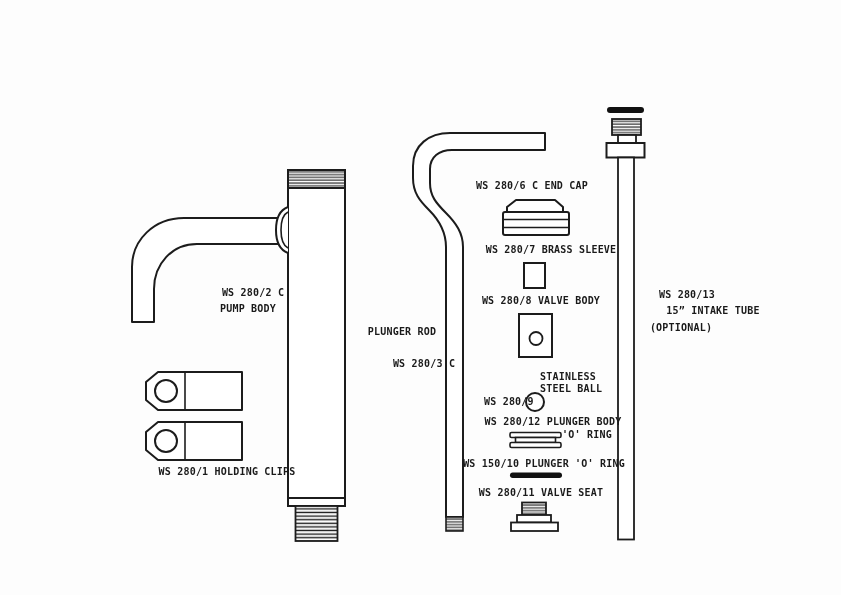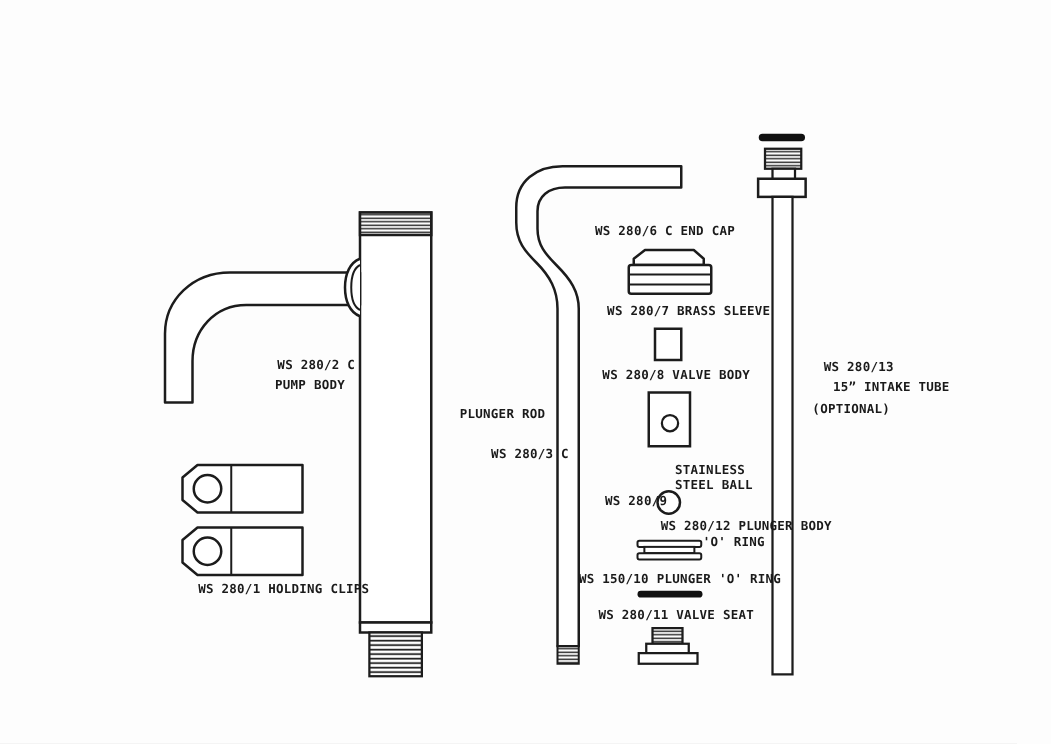--- a/index.html
+++ b/index.html
@@ -128,21 +128,21 @@
   <div class="lbl center" style="left:532px; top:180px;">WS 280/6 C END CAP</div>
 
   <div class="lbl center" style="left:551px; top:244px;">WS 280/7 BRASS SLEEVE</div>
 
   <div class="lbl center" style="left:541px; top:295px;">WS 280/8 VALVE BODY</div>
 
   <div class="lbl" style="left:484px; top:396px;">WS 280/9</div>
   <div class="lbl" style="left:540px; top:371px;">STAINLESS</div>
   <div class="lbl" style="left:540px; top:383px;">STEEL BALL</div>
 
-  <div class="lbl center" style="left:553px; top:416px;margin-left:44px;">WS 280/12 PLUNGER BODY</div>
+  <div class="lbl center" style="left:553px; top:416px;">WS 280/12 PLUNGER BODY</div>
   <div class="lbl center" style="left:587px; top:429px;">'O' RING</div>
 
   <div class="lbl center" style="left:544px; top:458px;">WS 150/10 PLUNGER 'O' RING</div>
 
   <div class="lbl center" style="left:541px; top:487px;">WS 280/11 VALVE SEAT</div>
 
   <div class="lbl center" style="left:687px; top:289px;">WS 280/13</div>
   <div class="lbl center" style="left:685px; top:305px;margin-left:28px;">15” INTAKE TUBE</div>
   <div class="lbl center" style="left:681px; top:322px;">(OPTIONAL)</div>
 

